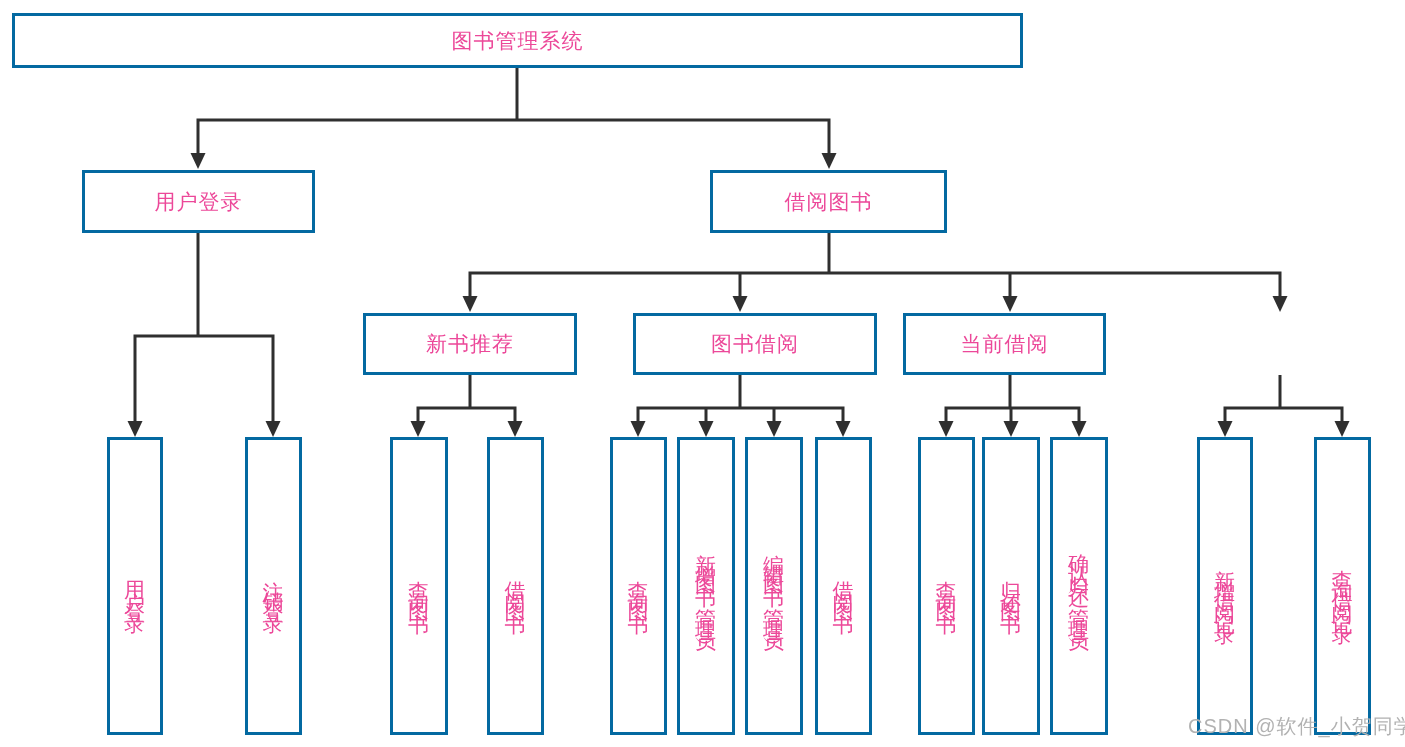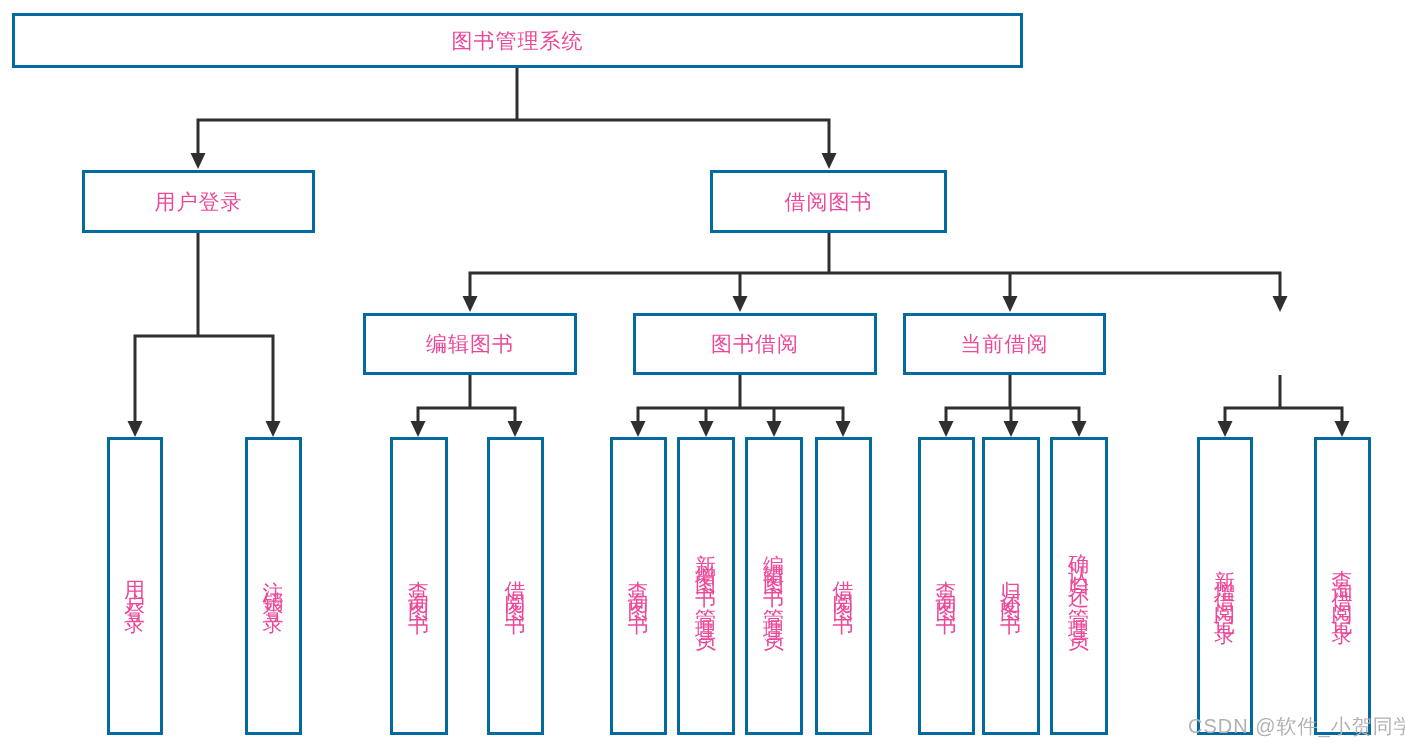--- a/index.html
+++ b/index.html
@@ -94,21 +94,21 @@
       <polygon points="1217.5,421 1232.5,421 1225,437"></polygon>
       <polygon points="1334.5,421 1349.5,421 1342,437"></polygon>
     </g>
   </svg>
 
   <div class="box hbox" style="left:12px;top:13px;width:1011px;height:55px">图书管理系统</div>
 
   <div class="box hbox" style="left:82px;top:170px;width:233px;height:63px">用户登录</div>
   <div class="box hbox" style="left:710px;top:170px;width:237px;height:63px">借阅图书</div>
 
-  <div class="box hbox" style="left:363px;top:313px;width:214px;height:62px">编辑图书</div>
+  <div class="box hbox" style="left:363px;top:313px;width:214px;height:62px">新书推荐</div>
   <div class="box hbox" style="left:633px;top:313px;width:244px;height:62px">图书借阅</div>
   <div class="box hbox" style="left:903px;top:313px;width:203px;height:62px">当前借阅</div>
 
   <div class="box leaf" style="left:107px;top:437px;width:56px;height:298px">用户登录</div>
   <div class="box leaf" style="left:245px;top:437px;width:57px;height:298px">注销登录</div>
 
   <div class="box leaf" style="left:390px;top:437px;width:58px;height:298px">查询图书</div>
   <div class="box leaf" style="left:487px;top:437px;width:57px;height:298px">借阅图书</div>
 
   <div class="box leaf" style="left:610px;top:437px;width:57px;height:298px">查询图书</div>

